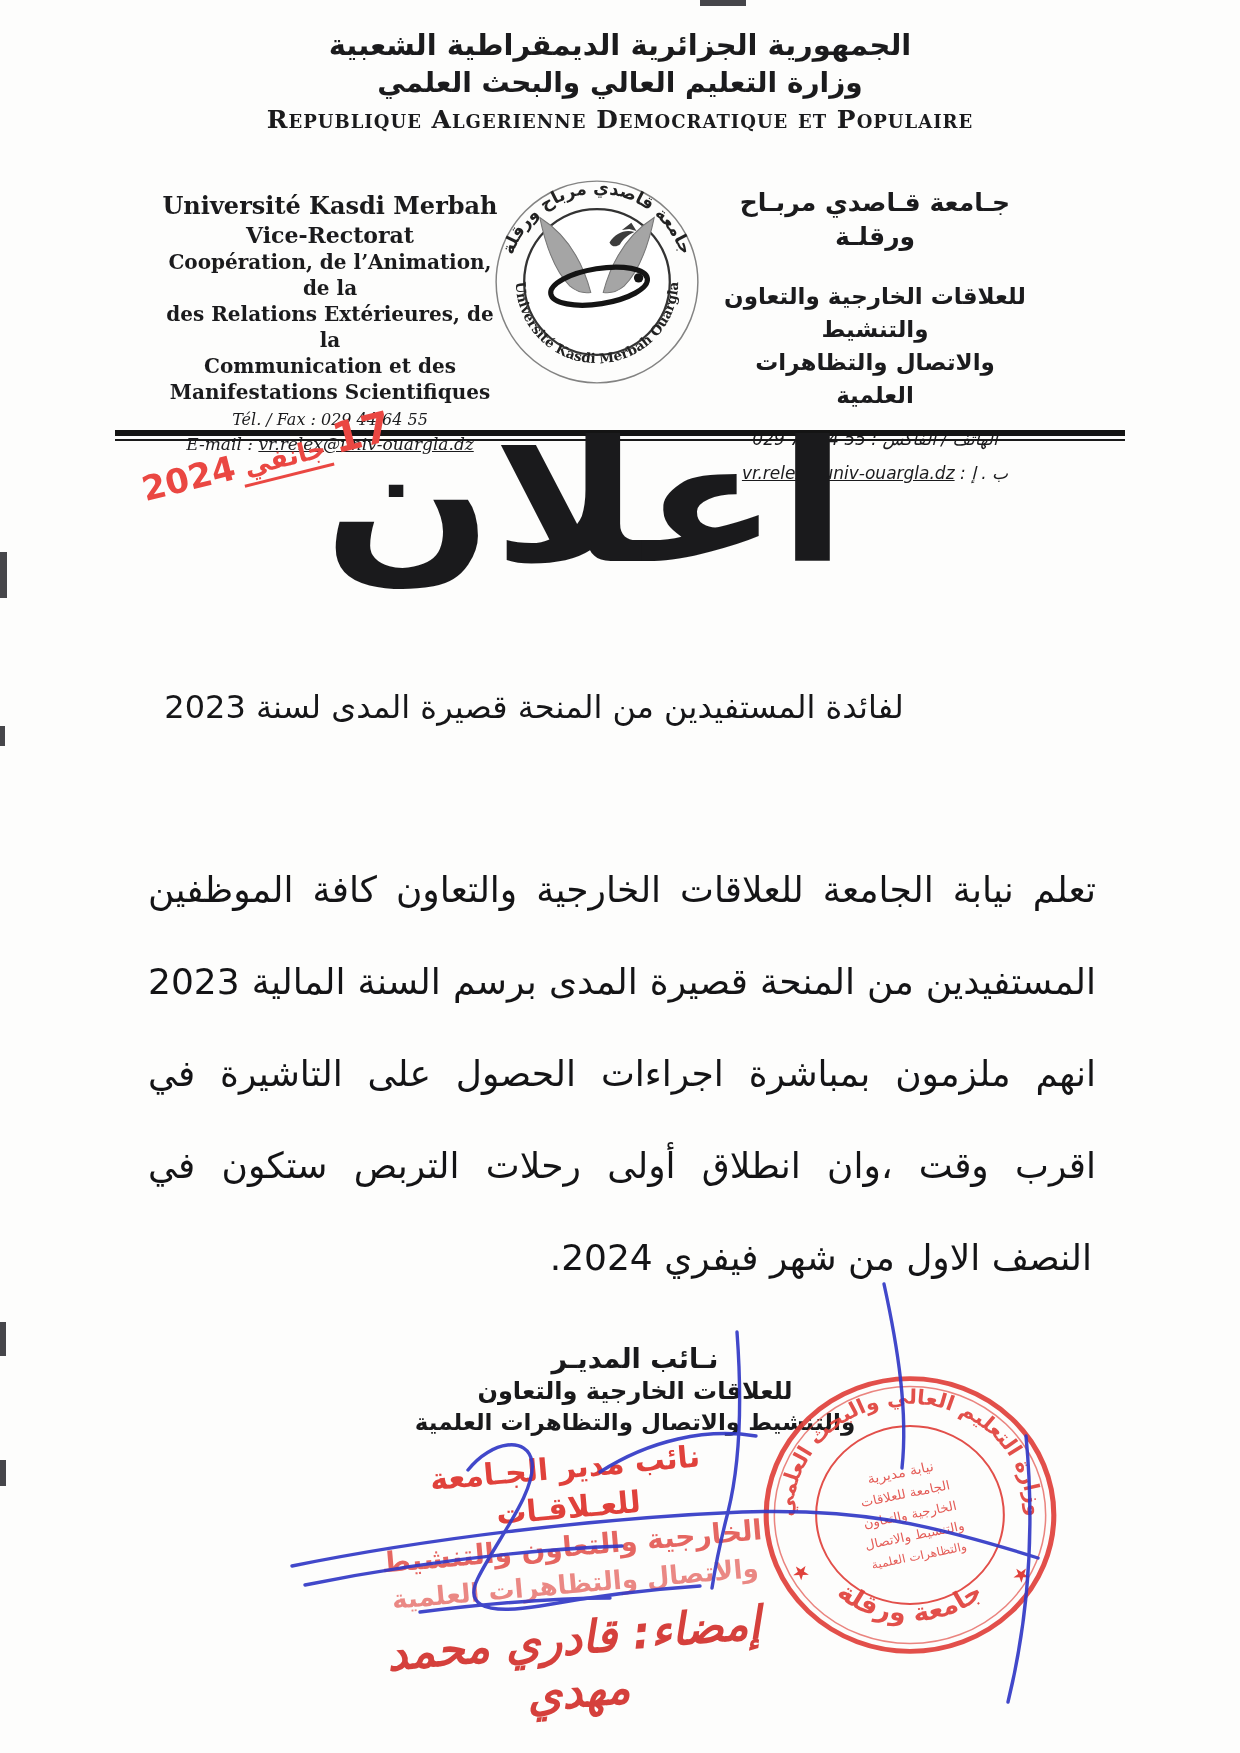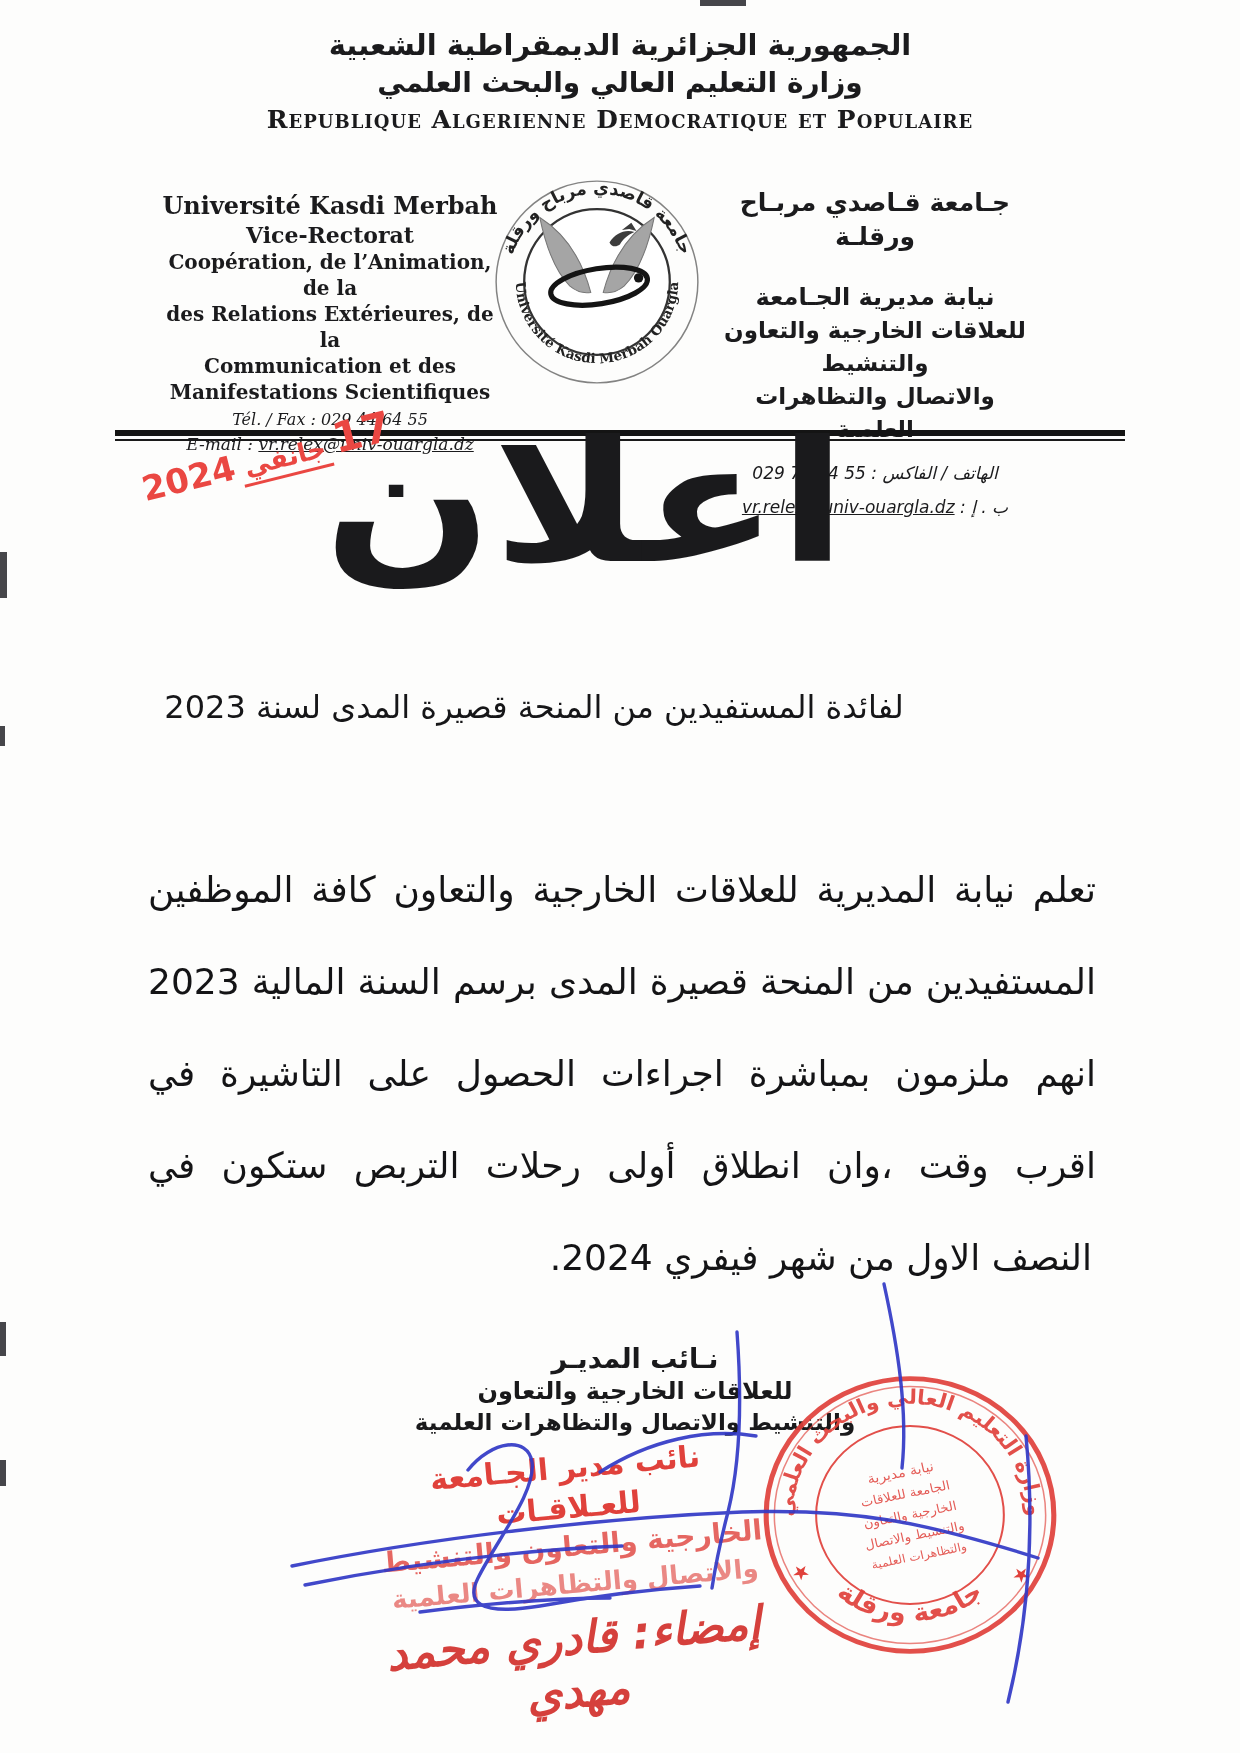--- a/index.html
+++ b/index.html
@@ -126,21 +126,20 @@
     <g transform="rotate(-9 102 104)">
       <ellipse cx="102" cy="104" rx="47" ry="17" fill="none" stroke="#141414" stroke-width="5"></ellipse>
     </g>
     <circle cx="140" cy="96" r="4.5" fill="#141414"></circle>
     <path d="M 112,62 C 118,53 127,49 136,52 C 129,55 125,59 122,64 C 118,67 114,66 112,62 Z" fill="#3c3c3c"></path>
     <path d="M 124,50 l 9,-7 l 5,8 l -7,-2 z" fill="#3c3c3c"></path>
   </svg>
 
   <div class="abs sar">
     <div class="sar-l1">جـامعة قـاصدي مربـاح ورقلـة</div>
-    <div class="sar-l2">نيابة مديرية الجـامعة</div>
     <div class="sar-l3">للعلاقات الخارجية والتعاون والتنشيط</div>
     <div class="sar-l4">والاتصال والتظاهرات العلمية</div>
     <div class="sar-tel"><span>الهاتف  /  الفاكس : </span><span dir="ltr">029 71 64 55</span></div>
     <div class="sar-mail"><span>ب . إ  : </span><span class="u" dir="ltr">vr.relex@univ-ouargla.dz</span></div>
   </div>
 
   <div class="abs sep">
     <div class="sep-b1"></div>
     <div class="sep-b2"></div>
   </div>
@@ -149,21 +148,21 @@
     <span class="ds-day">17</span>
     <span class="ds-mon">جانفي</span>
     <span class="ds-year">2024</span>
   </div>
 
   <div class="abs title" dir="rtl">اعلان</div>
 
   <div class="abs subtitle">لفائدة المستفيدين من المنحة قصيرة المدى لسنة 2023</div>
 
   <div class="abs bodytxt">
-    <div class="bl">تعلم نيابة المديرية للعلاقات الخارجية والتعاون كافة الموظفين</div>
+    <div class="bl">تعلم نيابة الجامعة للعلاقات الخارجية والتعاون كافة الموظفين</div>
     <div class="bl">المستفيدين من المنحة قصيرة المدى برسم السنة المالية 2023</div>
     <div class="bl">انهم ملزمون بمباشرة اجراءات الحصول على التاشيرة في</div>
     <div class="bl">اقرب وقت ،وان انطلاق أولى رحلات التربص ستكون في</div>
     <div class="bl bl-last">النصف الاول من شهر فيفري 2024.</div>
   </div>
 
   <div class="abs sig">
     <div class="sig-l1">نـائب المديـر</div>
     <div class="sig-l2">للعلاقات الخارجية والتعاون</div>
     <div class="sig-l3">والتنشيط والاتصال والتظاهرات العلمية</div>

